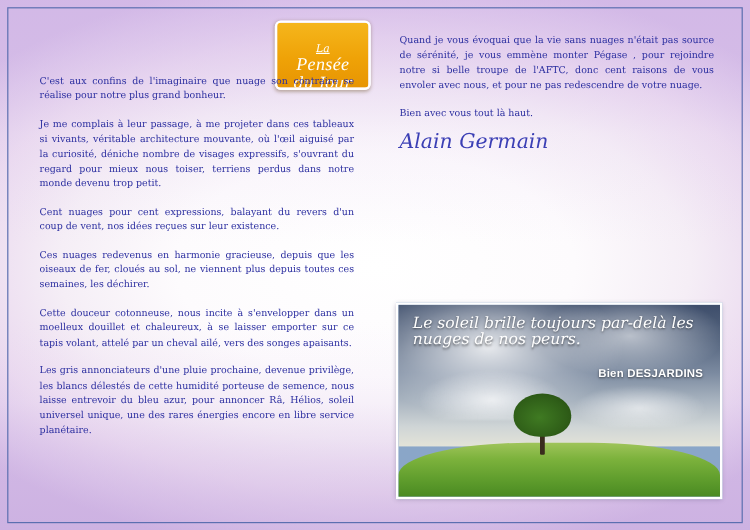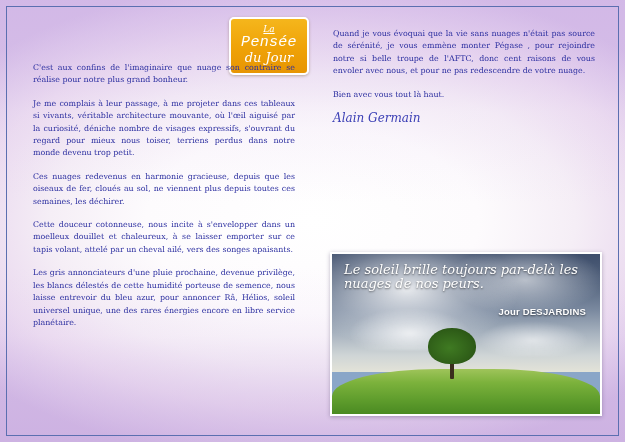--- a/index.html
+++ b/index.html
@@ -78,26 +78,26 @@
     border-radius: 5px;
     box-shadow: 0 1px 3px rgba(90,60,10,0.35);
     text-align: center;
     overflow: hidden;
   }
   .badge .b1 {
     font-family: "DejaVu Serif", serif;
     font-style: italic;
     font-size: 9px;
     color: #ffffff;
-    margin-top: 5px;
+    margin-top: 17px;
     line-height: 10px;
     text-decoration: underline;
   }
   .badge .b2 {
-    font-family: Liberation Mono, monospace;
+    font-family: Liberation Serif, serif;
     font-style: italic;
     font-size: 15px;
     color: #ffffff;
     line-height: 17px;
     letter-spacing: 0.3px;
   }
   .badge .b3 {
     font-family: "DejaVu Serif", serif;
     font-style: italic;
     font-size: 13px;
@@ -123,21 +123,21 @@
     left: 333px;
     top: 28px;
     width: 262px;
   }
   .col p {
     margin: 0 0 11px 0;
   }
   .signature {
     font-family: "DejaVu Serif", serif;
     font-style: italic;
-    font-size: 12px;
+    font-size: 17px;
     color: #3b3fb5;
     margin-top: 4px;
   }
 
   
   .photo {
     position: absolute;
     left: 330px;
     top: 252px;
     width: 268px;
@@ -235,36 +235,37 @@
 
     <div class="badge">
       <div class="b1">La</div>
       <div class="b2">Pensée</div>
       <div class="b3">du Jour</div>
     </div>
 
     <div class="col col-left">
       <p>C'est aux confins de l'imaginaire que nuage son contraire se réalise pour notre plus grand bonheur.</p>
       <p>Je me complais à leur passage, à me projeter dans ces tableaux si vivants, véritable architecture mouvante, où l'œil aiguisé par la curiosité, déniche nombre de visages expressifs, s'ouvrant du regard pour mieux nous toiser, terriens perdus dans notre monde devenu trop petit.</p>
+      <p>Cent nuages pour cent expressions, balayant du revers d'un coup de vent, nos idées reçues sur leur existence.</p>
       <p>Ces nuages redevenus en harmonie gracieuse, depuis que les oiseaux de fer, cloués au sol, ne viennent plus depuis toutes ces semaines, les déchirer.</p>
       <p>Cette douceur cotonneuse, nous incite à s'envelopper dans un moelleux douillet et chaleureux, à se laisser emporter sur ce tapis volant, attelé par un cheval ailé, vers des songes apaisants.</p>
       <p>Les gris annonciateurs d'une pluie prochaine, devenue privilège, les blancs délestés de cette humidité porteuse de semence, nous laisse entrevoir du bleu azur, pour annoncer Râ, Hélios, soleil universel unique, une des rares énergies encore en libre service planétaire.</p>
     </div>
 
     <div class="col col-right">
       <p>Quand je vous évoquai que la vie sans nuages n'était pas source de sérénité, je vous emmène monter Pégase , pour rejoindre notre si belle troupe de l'AFTC, donc cent raisons de vous envoler avec nous, et pour ne pas redescendre de votre nuage.</p>
       <p>Bien avec vous tout là haut.</p>
       <div class="signature">Alain Germain</div>
     </div>
 
     <div class="photo">
       <div class="sky"></div>
       <div class="cloudA"></div>
       <div class="cloudB"></div>
       <div class="ground"></div>
       <div class="tree-trunk"></div>
       <div class="tree-crown"></div>
       <div class="photo-quote">Le soleil brille toujours par-delà les nuages de nos peurs.</div>
-      <div class="photo-author">Jour DESJARDINS</div>
+      <div class="photo-author">Bien DESJARDINS</div>
     </div>
 
   </div>
 </div>
 
 </body></html>

